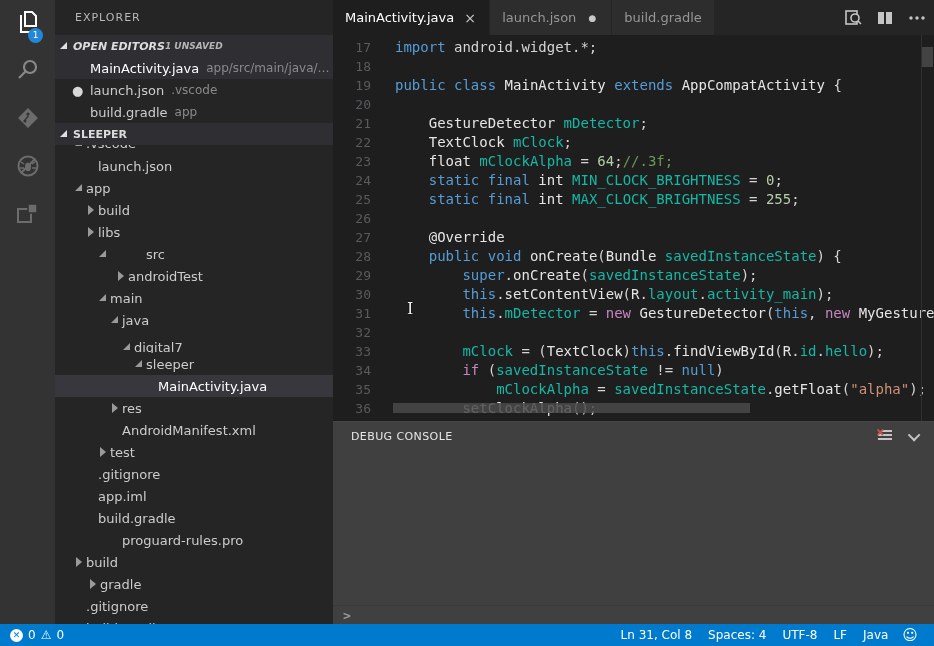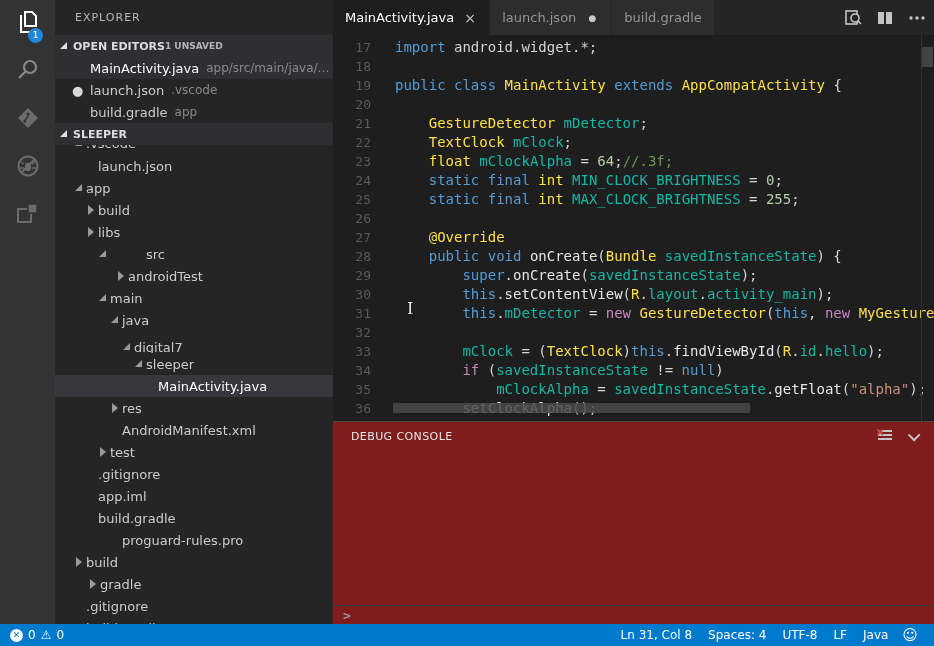--- a/index.html
+++ b/index.html
@@ -48,31 +48,31 @@
   .tab.active { background:#1e1e1e; color:#ffffff; }
   .tab .close { margin-left:9px; font-size:14px; color:#c8c8c8; width:14px; text-align:center; }
   .tab .dirty { margin-left:9px; font-size:9px; color:#c8c8c8; width:14px; text-align:center; }
   .tab-actions { position:absolute; right:8px; top:0; height:35px; display:flex; align-items:center; gap:14px; }
   .tab-actions .act { cursor:pointer; display:flex; align-items:center; }
 
   .code-area { position:absolute; top:35px; left:0; right:0; height:386px; overflow:hidden; padding-top:3px; }
   .code-line { height:19px; line-height:19px; font-family:"DejaVu Sans Mono", monospace; font-size:14px; white-space:pre; display:flex; }
   .ln { display:inline-block; width:38px; flex:0 0 38px; text-align:right; color:#5a5a5e; font-size:13px; }
   .lc { margin-left:24px; }
-  .tk-p{color:#d4d4d4} .tk-k{color:#569cd6} .tk-c{color:#c586c0} .tk-t{color:#fde047}
+  .tk-p{color:#d4d4d4} .tk-k{color:#569cd6} .tk-c{color:#c586c0} .tk-t{color:#e5e5e5}
   .tk-f{color:#e5e5e5} .tk-v{color:#14b8a6} .tk-n{color:#b5cea8} .tk-s{color:#ce9178} .tk-m{color:#6a9955}
 
   .hscroll { position:absolute; left:60px; top:368px; width:357px; height:10px; background:#4a4a4a; opacity:.85; }
   .vtrack { position:absolute; right:0; top:0; bottom:0; width:13px; border-left:1px solid #303030; }
   .vthumb { position:absolute; right:1px; top:12px; width:11px; height:20px; background:#4a4a4a; opacity:.85; }
   .ibeam { position:absolute; left:74px; top:264px; font-family:"DejaVu Serif", serif; font-size:16px;
            color:#f2f2f2; text-shadow:0 0 1px #000, 0 0 1px #000; pointer-events:none; }
 
   
-  .panel { position:absolute; left:0; right:0; top:421px; height:203px; background:#7f1d1d; border-top:1px solid #454545; }
+  .panel { position:absolute; left:0; right:0; top:421px; height:203px; background:#404040; border-top:1px solid #454545; }
   .panel-hdr { height:28px; display:flex; align-items:center; padding:0 14px 0 18px; }
   .panel-title { font-size:11px; color:#e7e7e7; letter-spacing:.4px; cursor:pointer; }
   .panel-actions { margin-left:auto; display:flex; align-items:center; gap:18px; }
   .panel-actions .act { cursor:pointer; display:flex; align-items:center; }
   .chev { width:9px; height:9px; border-left:2px solid #c5c5c5; border-bottom:2px solid #c5c5c5;
           transform:rotate(-45deg) translateY(-2px); }
   .panel-input { position:absolute; left:0; right:0; bottom:0; height:19px; border-top:1px solid #3a3a3a;
                  display:flex; align-items:center; padding-left:10px; }
   .prompt { color:#9a9a9a; font-size:13px; font-weight:bold; font-family:"DejaVu Sans Mono", monospace; }
 
@@ -125,21 +125,21 @@
       <div class="ab-item">
         <span><svg width="26" height="26" viewBox="0 0 26 26">
             <rect x="3" y="8" width="13" height="13" fill="none" stroke="#8f8f8f" stroke-width="2"></rect>
             <rect x="13" y="3" width="9" height="9" fill="#8f8f8f" stroke="#333333" stroke-width="1.5"></rect>
           </svg></span>
       </div>
     </div>
 
   <div class="sidebar">
     <div class="sb-title">EXPLORER</div>
-    <div class="row hl sec-hdr" style="padding-left:4px;">
+    <div class="row hl sec-hdr" style="padding-left:4px;font-style:italic;">
       <span class="tw down"></span>
       <span class="lbl">OPEN EDITORS</span>
       <span class="badge-txt">1 UNSAVED</span>
     </div>
     <div id="open-editors">
         <div class="row oe-row hl">
           <span class="oe-dot"></span>
           <span class="oe-label">MainActivity.java</span>
           <span class="detail">app/src/main/java/digit...</span>
         </div>

